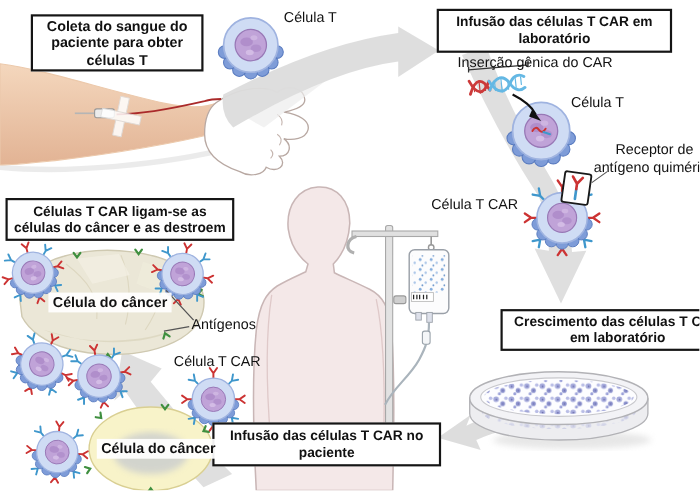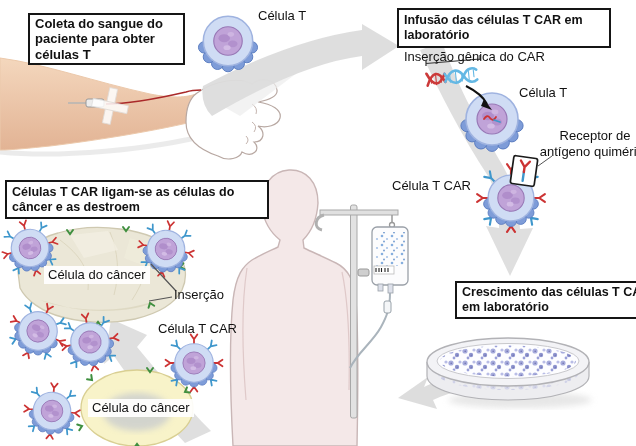--- a/index.html
+++ b/index.html
@@ -1,23 +1,23 @@
 <!DOCTYPE html>
 <html><head>
 <meta charset="utf-8">
 <style>
   html,body{margin:0;padding:0;background:#fff;}
   .stage{position:relative;width:636px;height:446px;background:#fff;overflow:hidden;
          font-family:"Liberation Sans",sans-serif;color:#111;}
   .stage svg{position:absolute;left:0;top:0;}
   .box{position:absolute;box-sizing:border-box;background:#fff;border:2px solid #151515;
-       display:flex;align-items:center;justify-content:center;
+       display:flex;align-items:center;justify-content:center;text-align:center;
        font-weight:bold;font-size:12.5px;line-height:1.18;padding:2px 5px;}
   .lbl{position:absolute;font-size:13px;line-height:1.2;white-space:nowrap;}
-  .lbl.bg{background:rgba(255,255,255,.92);padding:1px 4px;}
+  .lbl.bg{background:rgba(255,255,255,.92);padding:1px 4px;font-weight:bold;}
   .lbl.wrap{white-space:normal;text-align:center;margin-left:18px;}
 </style>
 </head>
 <body>
 
 <div class="stage">
 
 <svg width="636" height="446" viewBox="0 0 636 446">
   <defs>
     <linearGradient id="skin" x1="0" y1="0" x2="0" y2="1">
@@ -227,25 +227,26 @@
     <ellipse cx="508" cy="374" rx="70" ry="16" fill="url(#cells-dots)" opacity=".35"></ellipse>
     <ellipse cx="508" cy="362" rx="81" ry="24" fill="#f3f3f6" stroke="#b2b2b6" stroke-width="1.4"></ellipse>
     <ellipse cx="508" cy="361" rx="71" ry="17.5" fill="#fdfdff" stroke="#c8c8cc" stroke-width="1"></ellipse>
     <ellipse cx="508" cy="361" rx="68" ry="15.5" fill="url(#cells-dots)"></ellipse>
   </g>
 </svg>
 
 <div class="box" style="left:28px;top:13px;width:157px;height:52px;font-size:13px;">Coleta do sangue do paciente para obter células T</div>
 <div class="box" style="left:397px;top:8px;width:214px;height:40px;">Infusão das células T CAR em laboratório</div>
 <div class="box" style="left:415px;top:281px;width:213px;height:38px;margin-left:40px;">Crescimento das células T CAR em laboratório</div>
-<div class="box" style="left:5px;top:180px;width:264px;height:39px;">Células T CAR ligam-se as células do câncer e as destroem</div>
+<div class="box" style="left:5px;top:180px;width:208px;height:39px;">Células T CAR ligam-se as células do câncer e as destroem</div>
+<div class="box" style="left:193px;top:384px;width:208px;height:40px;">Infusão das células T CAR no paciente</div>
 
 <div class="lbl" style="left:258px;top:8px;">Célula T</div>
-<div class="lbl" style="left:404px;top:49px;">Inserção gênica do CAR</div>
+<div class="lbl" style="left:416px;top:49px;">Inserção gênica do CAR</div>
 <div class="lbl" style="left:519px;top:85px;">Célula T</div>
 <div class="lbl wrap" style="left:520px;top:128px;width:114px;">Receptor de antígeno quimérico</div>
 <div class="lbl" style="left:392px;top:178px;">Célula T CAR</div>
 <div class="lbl bg" style="left:44px;top:266px;">Célula do câncer</div>
-<div class="lbl" style="left:174px;top:287px;">Inserção</div>
+<div class="lbl" style="left:174px;top:287px;">Antígenos</div>
 <div class="lbl" style="left:158px;top:321px;">Célula T CAR</div>
 <div class="lbl bg" style="left:88px;top:399px;">Célula do câncer</div>
 
 </div>
 
 </body></html>

